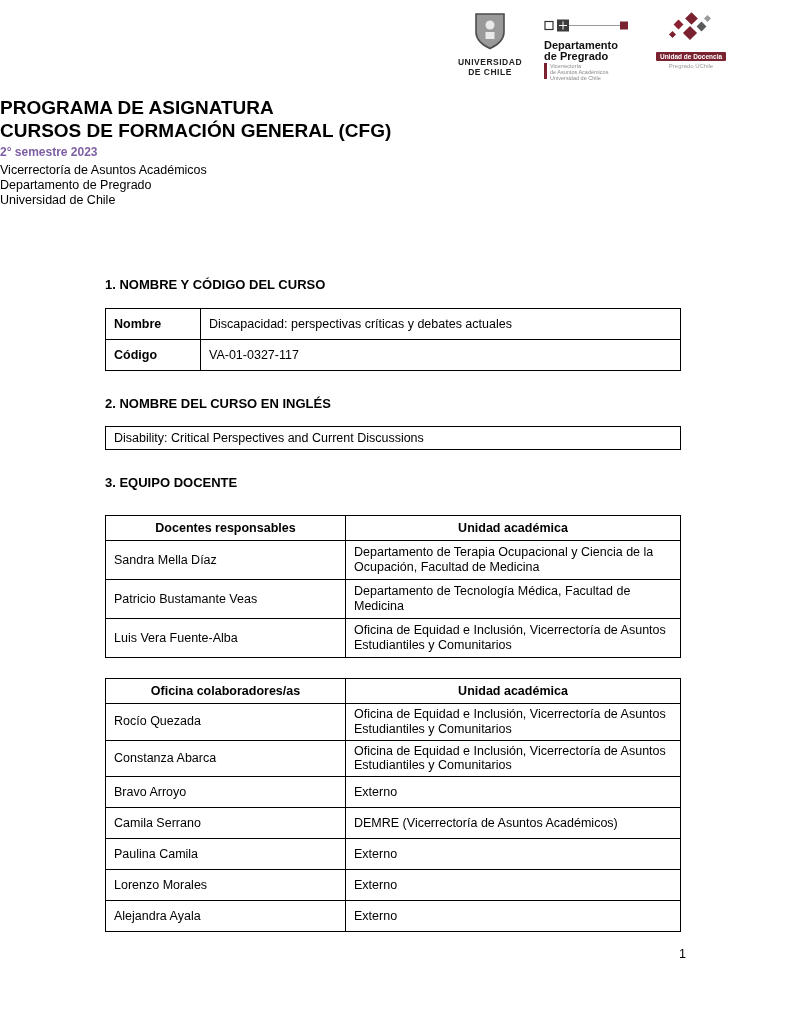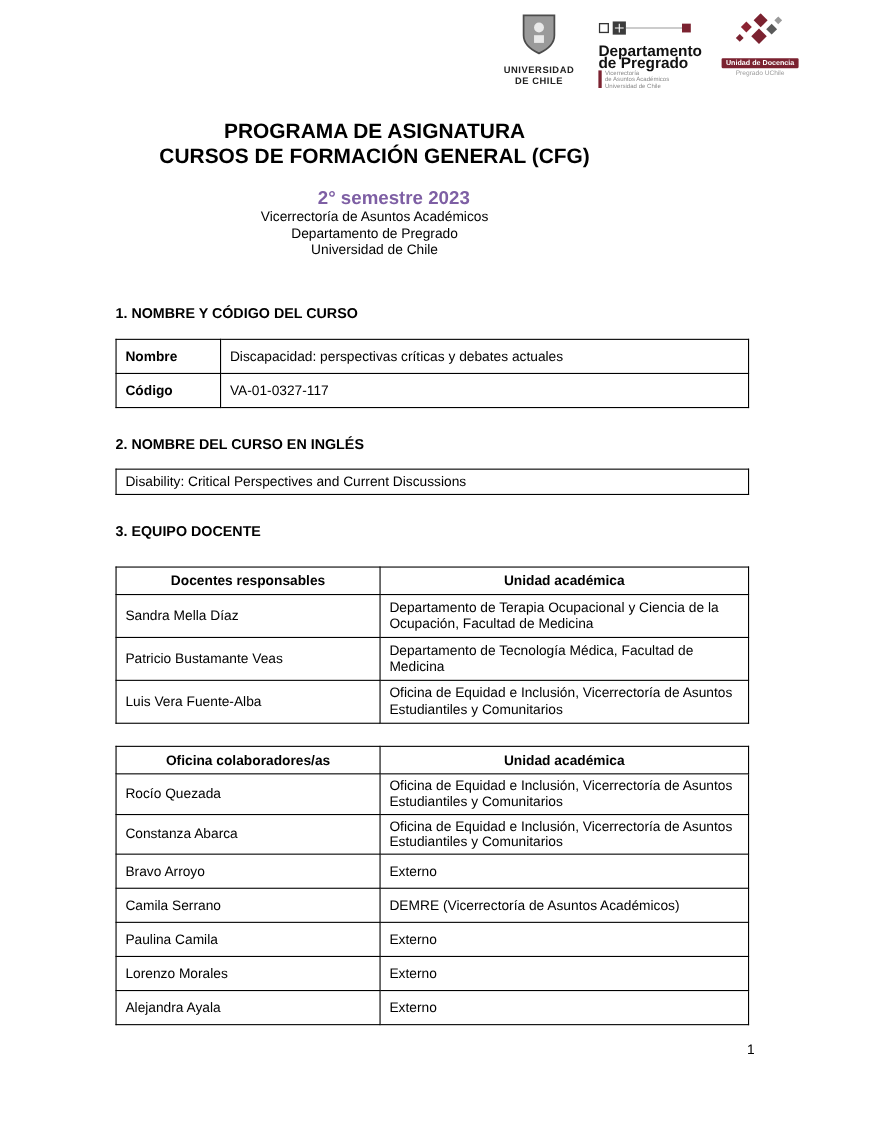--- a/index.html
+++ b/index.html
@@ -20,32 +20,32 @@
     top: 12px;
     left: 450px;
     display: flex;
     align-items: flex-start;
     gap: 14px;
   }
   .logo { display: flex; flex-direction: column; align-items: center; }
   .logo-uchile { width: 80px; }
   .uchile-text { font-size: 8.5px; font-weight: bold; letter-spacing: 0.5px; color: #222; text-align: center; line-height: 10px; margin-top: 3px; }
   .logo-pregrado { width: 92px; align-items: flex-start; padding-top: 6px; }
-  .pregrado-title { font-size: 14px; font-weight: bold; color: #111; line-height: 10.5px; margin-top: 3px; }
+  .pregrado-title { font-size: 11px; font-weight: bold; color: #111; line-height: 10.5px; margin-top: 3px; }
   .pregrado-sub { display: flex; align-items: flex-start; gap: 3px; margin-top: 2px; }
   .pregrado-bar { width: 3px; height: 16px; background: #7b2230; }
   .pregrado-sub-text { font-size: 5.5px; color: #8a8a8a; line-height: 6px; }
   .logo-docencia { width: 82px; }
   .docencia-band { background: #7b2230; color: #fff; font-size: 6.5px; font-weight: bold; padding: 1px 4px; border-radius: 1px; margin-top: 2px; white-space: nowrap; }
   .docencia-sub { font-size: 6px; color: #9a9a9a; margin-top: 2px; }
 
   
-  .title-block { position: absolute; top: 108px; left: 0; width: 681px; text-align: center; }
+  .title-block { position: absolute; top: 96px; left: 0; width: 681px; }
   .doc-title { font-size: 19px; font-weight: bold; line-height: 23px; color: #000; }
-  .semester { font-size: 17px; font-weight: bold; line-height: 21px; margin-top: 15px; padding-left: 35px; }
+  .semester { font-size: 12px; font-weight: bold; line-height: 21px; margin-top: 0; }
   .subtitle { font-size: 12.5px; line-height: 15px; color: #000; }
   .subtitle:first-of-type { margin-top: 6px; }
 
   
   .content { position: absolute; top: 276px; left: 105px; width: 576px; }
   .section-heading { font-size: 13px; font-weight: bold; line-height: 17px; }
   .sec-gap { margin-top: 24px; }
 
   table { width: 100%; border-collapse: collapse; font-size: 12.5px; table-layout: fixed; }
   td, th { border: 1px solid #000; padding: 4px 8px; vertical-align: middle; text-align: left; line-height: 1.2; overflow-wrap: break-word; }

